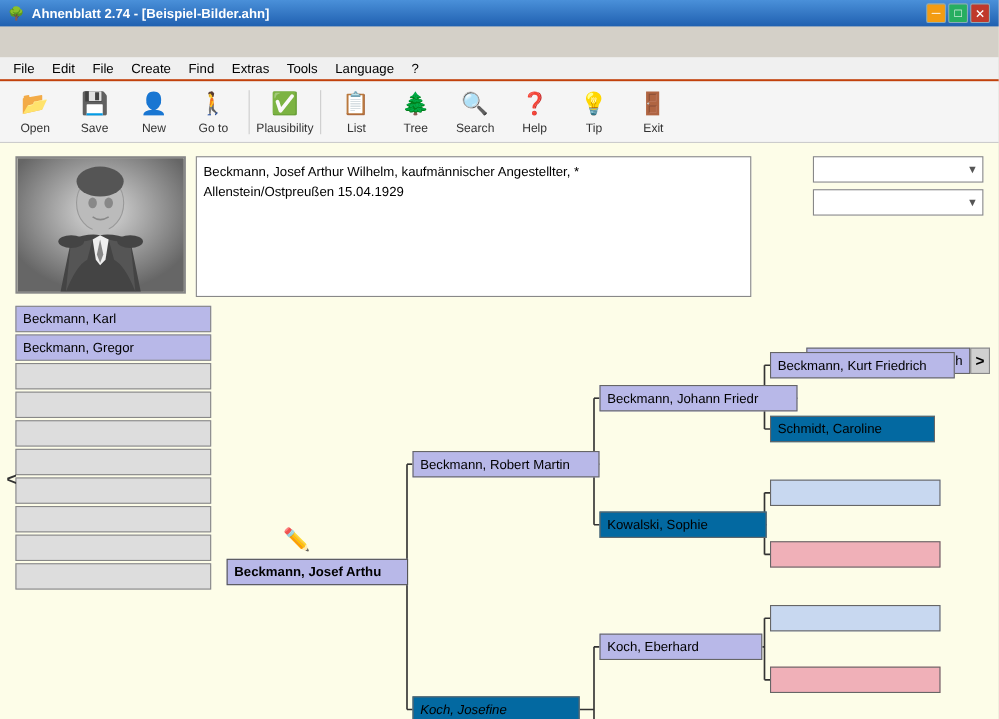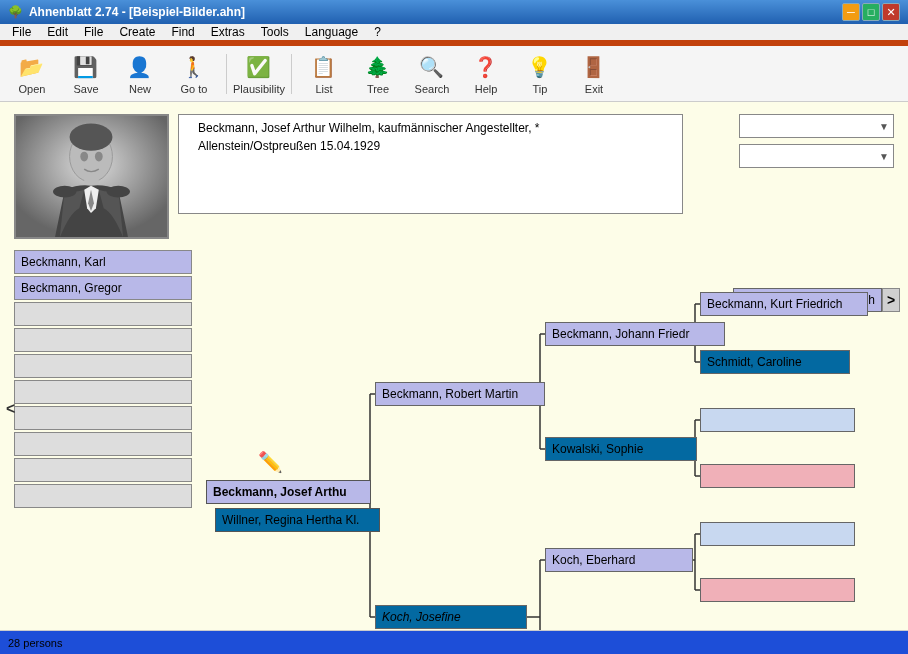--- a/index.html
+++ b/index.html
@@ -23,25 +23,26 @@
       display: flex; align-items: center; justify-content: center;
       font-size: 11px; cursor: pointer; color: white; background: rgba(255,255,255,0.15);
     }
     .title-btn.close { background: #c0392b; }
     .title-btn.maximize { background: #27ae60; }
     .title-btn.minimize { background: #f39c12; }
 
     
     .menu-bar {
       background: #f0f0f0;
-      border-bottom: 6px solid #c2410c;
+      border-bottom: 2px solid #c2410c;
       display: flex;
       align-items: center;
       padding: 2px 4px;
       height: 22px;
+      margin-top: 28px;
     }
     .menu-item {
       padding: 2px 8px;
       cursor: pointer;
       font-size: 12px;
       color: #000;
       text-decoration: none;
     }
 
     
@@ -113,24 +114,24 @@
       align-items: center;
       justify-content: center;
     }
 
     
     .info-text {
       position: absolute;
       top: 12px;
       left: 178px;
       width: 505px;
-      height: 100px;
+      height: 128px;
       border: 1px solid #888;
       background: white;
-      padding: 4px 19px;
+      padding: 4px 6px;
       font-size: 12px;
       overflow: hidden;
     }
     .info-text-content { line-height: 1.5; }
 
     
     .dropdown-area {
       position: absolute;
       top: 12px;
       right: 14px;
@@ -418,23 +419,20 @@
     <line x1="695" y1="546" x2="695" y2="602" stroke="#333" stroke-width="1.5"></line>
     <line x1="693" y1="572" x2="695" y2="572" stroke="#333" stroke-width="1.5"></line>
     <line x1="695" y1="546" x2="700" y2="546" stroke="#333" stroke-width="1.5"></line>
     <line x1="695" y1="602" x2="700" y2="602" stroke="#333" stroke-width="1.5"></line>
   </svg>
 
   <div class="tree-node node-blue" style="left:206px; top:378px; width:165px; font-weight:bold; border-color:#555;">
     <span>Beckmann, Josef Arthu</span>
   </div>
 
-  <div class="tree-node node-pink" style="left:215px; top:406px; width:165px; border-color:#555;">
-    <span>Willner, Regina Hertha Kl.</span>
-  </div>
 
   <div class="tree-node node-blue" style="left:375px; top:280px; width:170px;">
     <span>Beckmann, Robert Martin</span>
   </div>
 
   <div class="tree-node node-pink" style="left:375px; top:503px; width:152px;font-style:italic;">
     <span>Koch, Josefine</span>
   </div>
 
   <div class="tree-node node-blue" style="left:545px; top:220px; width:180px;">

